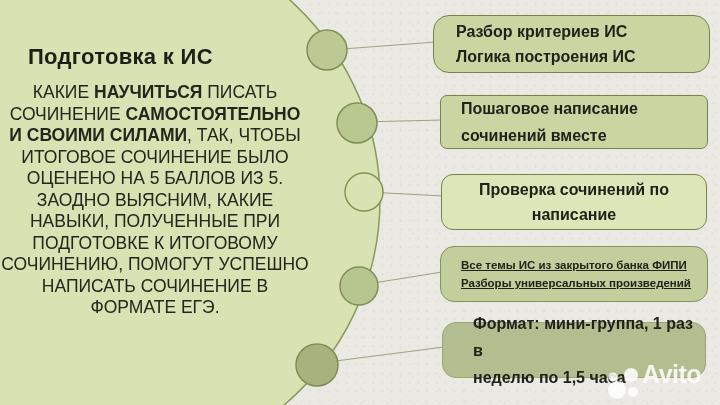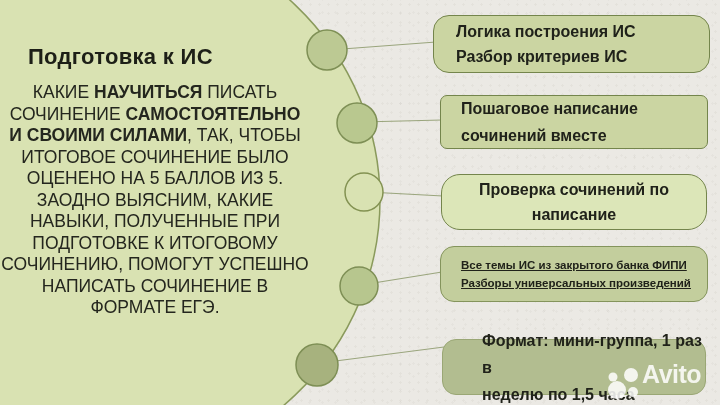--- a/index.html
+++ b/index.html
@@ -34,32 +34,32 @@
     background:#cbd5a2;border:1.5px solid #74854c;border-radius:16px;
     padding-left:22px;font-size:16px;line-height:25px;
   }
   .box-stepwise{
     left:440px;top:95px;width:268px;height:54px;
     background:#cbd5a2;border:1.5px solid #74854c;border-radius:7px;
     padding-left:20px;font-size:16px;line-height:27px;
   }
   .box-checking{
     left:441px;top:174px;width:266px;height:56px;
-    background:#dce6b8;border:1.5px solid #74854c;border-radius:19px;
+    background:#dce6b8;border:1.5px solid #74854c;border-radius:12px;
     text-align:center;font-size:16px;line-height:25px;
   }
   .box-materials{
     left:440px;top:246px;width:268px;height:56px;
     background:#c3ce9d;border:1.5px solid #84945c;border-radius:14px;
     padding-left:20px;font-size:11.5px;line-height:18.5px;text-decoration:underline;
   }
   .box-format{
     left:442px;top:322px;width:264px;height:56px;
     background:#b2bd90;border:1px solid #9aa775;border-radius:14px;
-    padding-left:39px;font-size:16px;line-height:27px;margin-top:17px;
+    padding-left:30px;font-size:16px;line-height:27px;
   }
   .watermark{position:absolute;left:604px;top:362px;width:116px;height:42px;z-index:5;}
   .wm-dots{position:absolute;left:0;top:4px;}
   .wm-text{
     position:absolute;left:38px;top:-2px;
     font-size:25px;font-weight:bold;letter-spacing:-0.5px;
     color:rgba(255,255,255,0.85);
   }
 </style>
 </head>
@@ -79,22 +79,22 @@
     <circle cx="364" cy="192" r="19" fill="#d9e2b2" stroke="#839252" stroke-width="1.5"></circle>
     <circle cx="359" cy="286" r="19" fill="#b7c68e" stroke="#7e8f55" stroke-width="1.5"></circle>
     <circle cx="317" cy="365" r="21" fill="#a7b27e" stroke="#7e8f55" stroke-width="1.5"></circle>
   </svg>
 
   <div class="title">Подготовка к ИС</div>
 
   <div class="body-text"><span>КАКИЕ </span><b>НАУЧИТЬСЯ</b><span> ПИСАТЬ СОЧИНЕНИЕ </span><b>САМОСТОЯТЕЛЬНО И СВОИМИ СИЛАМИ</b><span>, ТАК, ЧТОБЫ ИТОГОВОЕ СОЧИНЕНИЕ БЫЛО ОЦЕНЕНО НА 5 БАЛЛОВ ИЗ 5. ЗАОДНО ВЫЯСНИМ, КАКИЕ НАВЫКИ, ПОЛУЧЕННЫЕ ПРИ ПОДГОТОВКЕ К ИТОГОВОМУ СОЧИНЕНИЮ, ПОМОГУТ УСПЕШНО НАПИСАТЬ СОЧИНЕНИЕ В ФОРМАТЕ ЕГЭ.</span></div>
 
   <div class="box box-criteria">
+    <div>Разбор критериев ИС</div>
     <div>Логика построения ИС</div>
-    <div>Разбор критериев ИС</div>
   </div>
 
   <div class="box box-stepwise">
     <div>Пошаговое написание</div>
     <div>сочинений вместе</div>
   </div>
 
   <div class="box box-checking">
     <div>Проверка сочинений по</div>
     <div>написание</div>

